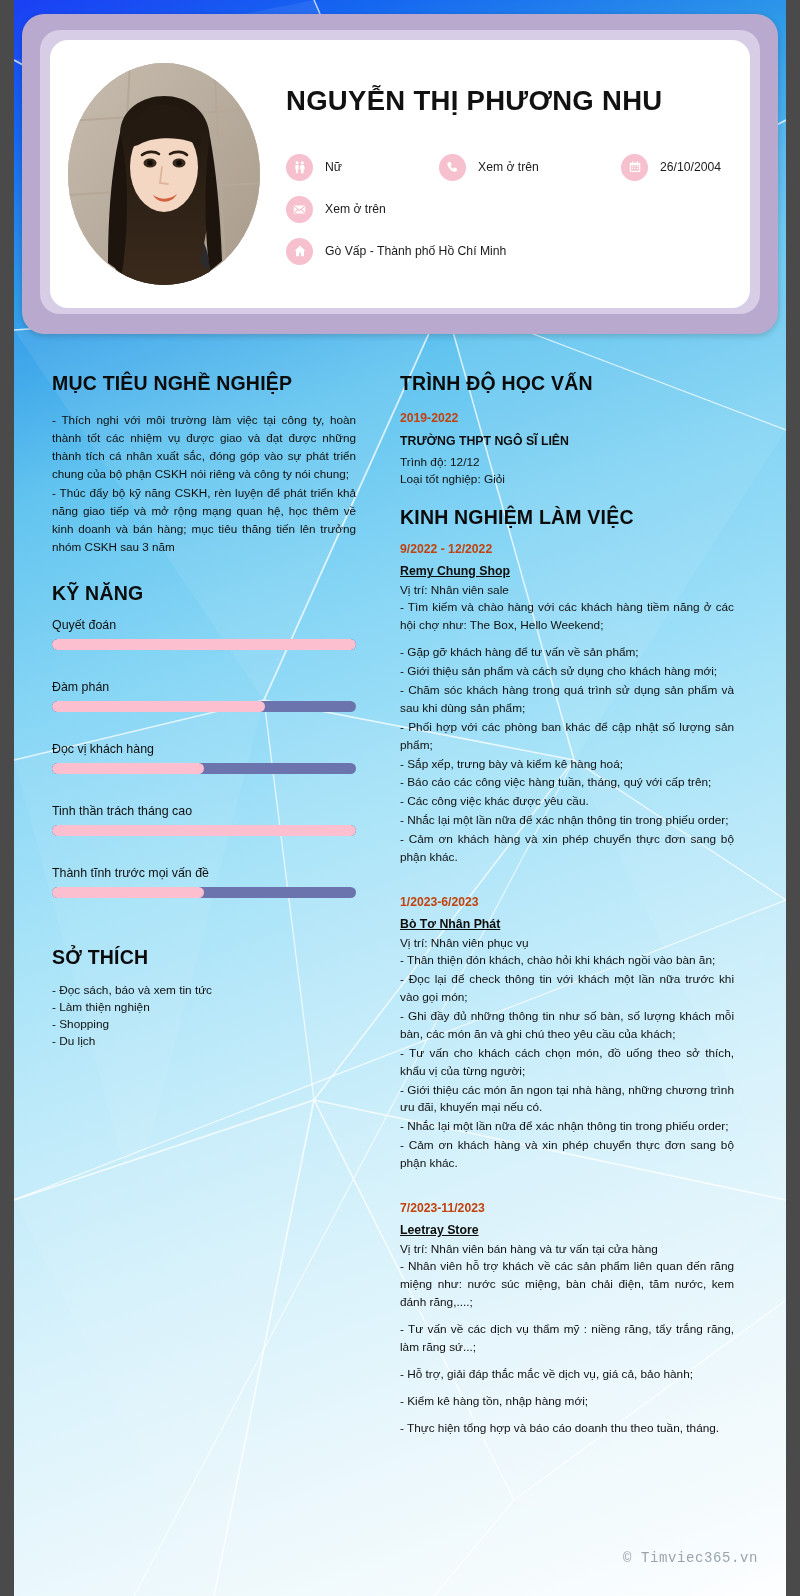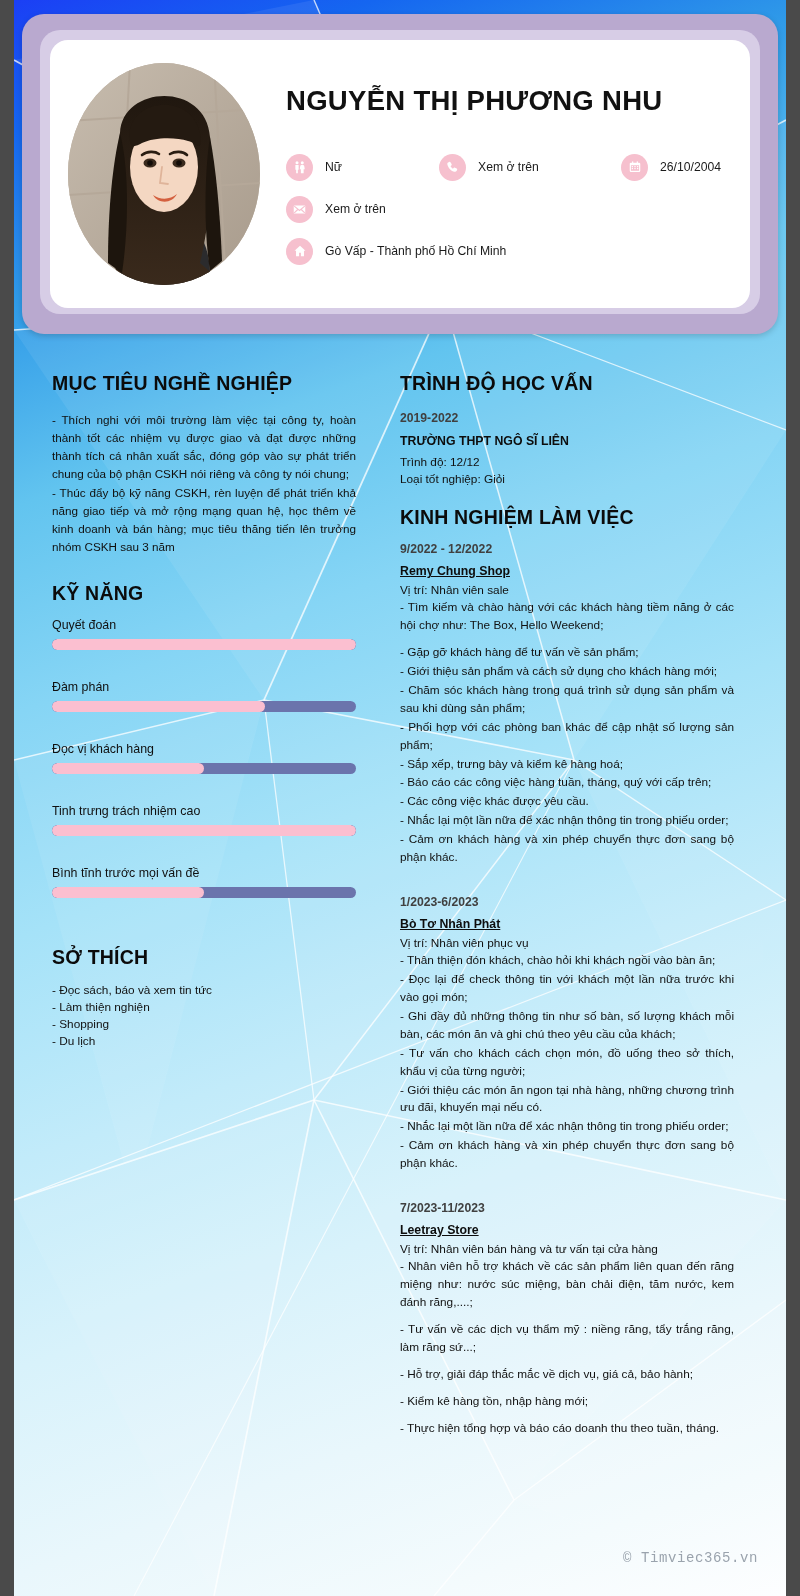--- a/index.html
+++ b/index.html
@@ -181,21 +181,21 @@
   .hobby {
     font-size: 11.8px;
     color: #111111;
     line-height: 1.45;
   }
 
   
   .edu-date, .job-date {
     font-size: 12.2px;
     font-weight: bold;
-    color: #404040;
+    color: #c2410c;
     margin-bottom: 9px;
   }
   .job-date { margin-bottom: 8px; }
   .edu-school {
     font-size: 12.3px;
     font-weight: bold;
     color: #0d0d0d;
     margin-bottom: 6px;
   }
   .edu-line {
@@ -429,28 +429,28 @@
       </div>
 
       <div class="skill">
         <div class="skill-label">Đọc vị khách hàng</div>
         <div class="bar">
           <div class="bar-fill" style="width:50%"></div>
         </div>
       </div>
 
       <div class="skill">
-        <div class="skill-label">Tinh trưng trách nhiệm cao</div>
+        <div class="skill-label">Tinh thần trách tháng cao</div>
         <div class="bar">
           <div class="bar-fill" style="width:100%"></div>
         </div>
       </div>
 
       <div class="skill">
-        <div class="skill-label">Bình tĩnh trước mọi vấn đề</div>
+        <div class="skill-label">Thành tĩnh trước mọi vấn đề</div>
         <div class="bar">
           <div class="bar-fill" style="width:50%"></div>
         </div>
       </div>
 
       <div class="gap-md"></div>
 
       <div class="sec-title tight">SỞ THÍCH</div>
       <div class="hobby">- Đọc sách, báo và xem tin tức</div>
       <div class="hobby">- Làm thiện nghiện</div>

